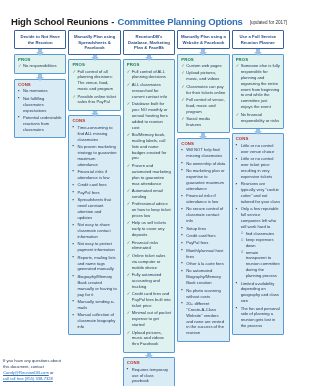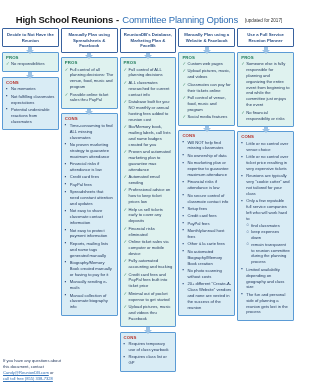--- a/index.html
+++ b/index.html
@@ -3,30 +3,30 @@
 <meta charset="utf-8">
 <style>
   html,body{margin:0;padding:0;}
   body{
     width:298px;height:386px;
     background:#ffffff;
     font-family:"Liberation Sans", sans-serif;
     color:#1a2a4a;
     overflow:hidden;
   }
-  .page{position:relative;width:298px;height:386px;box-sizing:border-box;padding:0;}
+  .page{position:relative;width:298px;height:386px;box-sizing:border-box;padding:12px;}
 
   
   .title-bar{
     display:flex;align-items:baseline;justify-content:center;
     gap:3px;padding:4px 4px 3px 4px;white-space:nowrap;
   }
   .title-main{font-size:9.5px;font-weight:bold;color:#1a1a1a;letter-spacing:-.2px;}
   .title-dash{font-size:9.5px;font-weight:bold;color:#1a1a1a;}
-  .title-sub{font-size:9.5px;font-weight:normal;color:#2f6fb5;letter-spacing:-.2px;margin-top:10px;}
+  .title-sub{font-size:9.5px;font-weight:bold;color:#2f6fb5;letter-spacing:-.2px;}
   .title-note{font-size:4.6px;color:#333;margin-left:4px;position:relative;top:-1px;}
 
   
   .cols{display:flex;gap:2px;padding:0 2px;align-items:flex-start;}
   .col{width:56.8px;display:flex;flex-direction:column;align-items:center;}
 
   .hdr{
     width:100%;box-sizing:border-box;
     border:1px solid #39629e;background:#ffffff;
     color:#2a4f86;font-weight:bold;font-size:4.3px;line-height:1.28;

